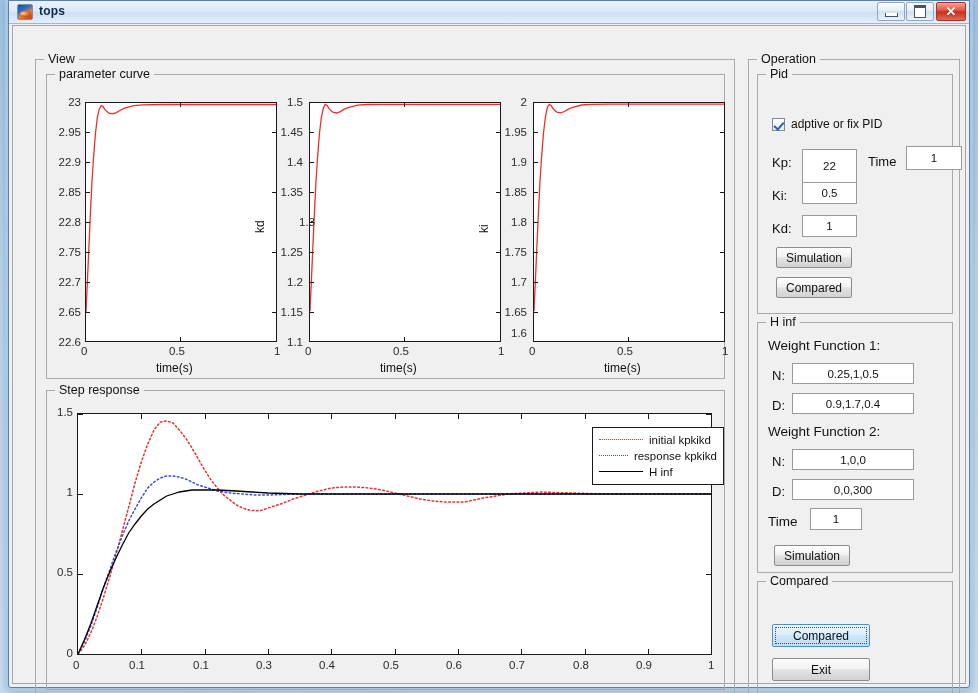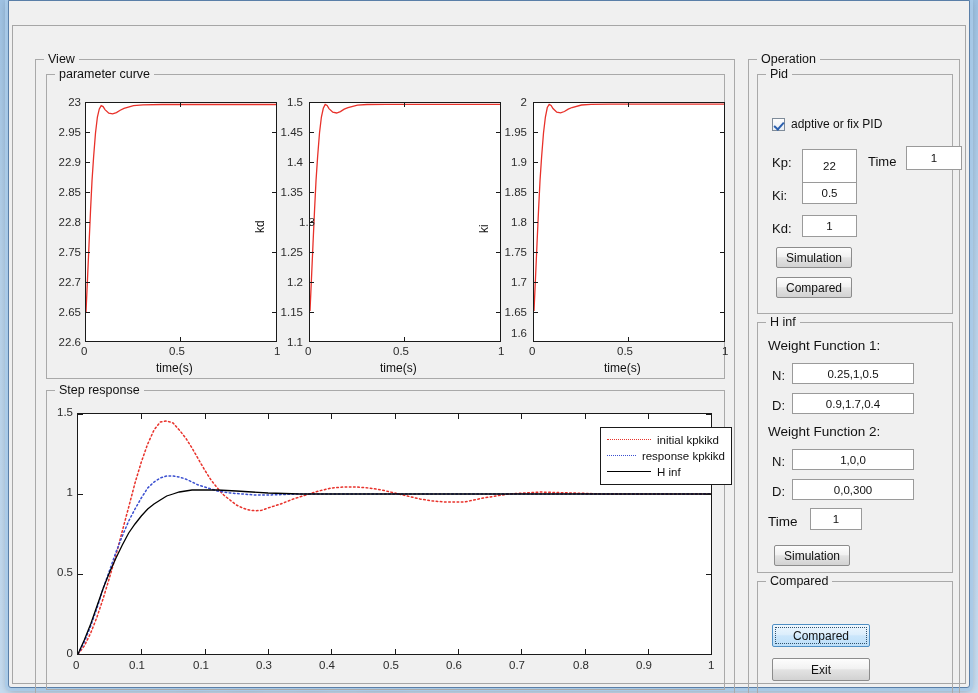--- a/index.html
+++ b/index.html
@@ -162,20 +162,34 @@
   <div class="blurblob" style="left:640px;top:6px;width:40px;height:8px;"></div>
   <div class="blurblob" style="left:790px;top:6px;width:50px;height:8px;"></div>
   <div class="blurblob" style="left:180px;top:676px;width:26px;height:8px;"></div>
   <div class="blurblob" style="left:230px;top:676px;width:30px;height:8px;"></div>
   <div class="blurblob" style="left:300px;top:676px;width:24px;height:8px;"></div>
   <div class="blurblob" style="left:360px;top:676px;width:46px;height:8px;"></div>
 </div>
 
 <div id="window">
 
+  <div id="titlebar">
+    <div id="title-icon"></div>
+    <div id="title-text">tops</div>
+
+    <div class="wbtn" id="btn-min">
+      <span class="glyph"></span>
+    </div>
+    <div class="wbtn" id="btn-max">
+      <span class="glyph"></span>
+    </div>
+    <div class="wbtn" id="btn-close">
+      <span class="glyph">✕</span>
+    </div>
+  </div>
 
   <div id="client">
 
     <div class="panel" id="view-panel">
       <div class="ptitle">View</div>
 
       <div class="panel" id="paramcurve-panel">
         <div class="ptitle">parameter curve</div>
 
         <div>
@@ -315,21 +329,21 @@
           <div class="tickmark" style="left:63px;bottom:0;width:1px;height:5px;"></div>
           <div class="tickmark" style="left:127px;bottom:0;width:1px;height:5px;"></div>
           <div class="tickmark" style="left:190px;bottom:0;width:1px;height:5px;"></div>
           <div class="tickmark" style="left:253px;bottom:0;width:1px;height:5px;"></div>
           <div class="tickmark" style="left:317px;bottom:0;width:1px;height:5px;"></div>
           <div class="tickmark" style="left:380px;bottom:0;width:1px;height:5px;"></div>
           <div class="tickmark" style="left:443px;bottom:0;width:1px;height:5px;"></div>
           <div class="tickmark" style="left:507px;bottom:0;width:1px;height:5px;"></div>
           <div class="tickmark" style="left:570px;bottom:0;width:1px;height:5px;"></div>
 
-          <div class="legendbox" style="left:514px;top:13px;width:132px;margin-left:8px;">
+          <div class="legendbox" style="left:514px;top:13px;width:132px;">
             <div class="legrow">
               <span class="legsample dotted" style="color:#e8312a;"></span>
               <span class="legtext">initial kpkikd</span>
             </div>
             <div class="legrow">
               <span class="legsample dotted" style="color:#3a4fd0;"></span>
               <span class="legtext">response kpkikd</span>
             </div>
             <div class="legrow">
               <span class="legsample solid" style="color:#000;"></span>

